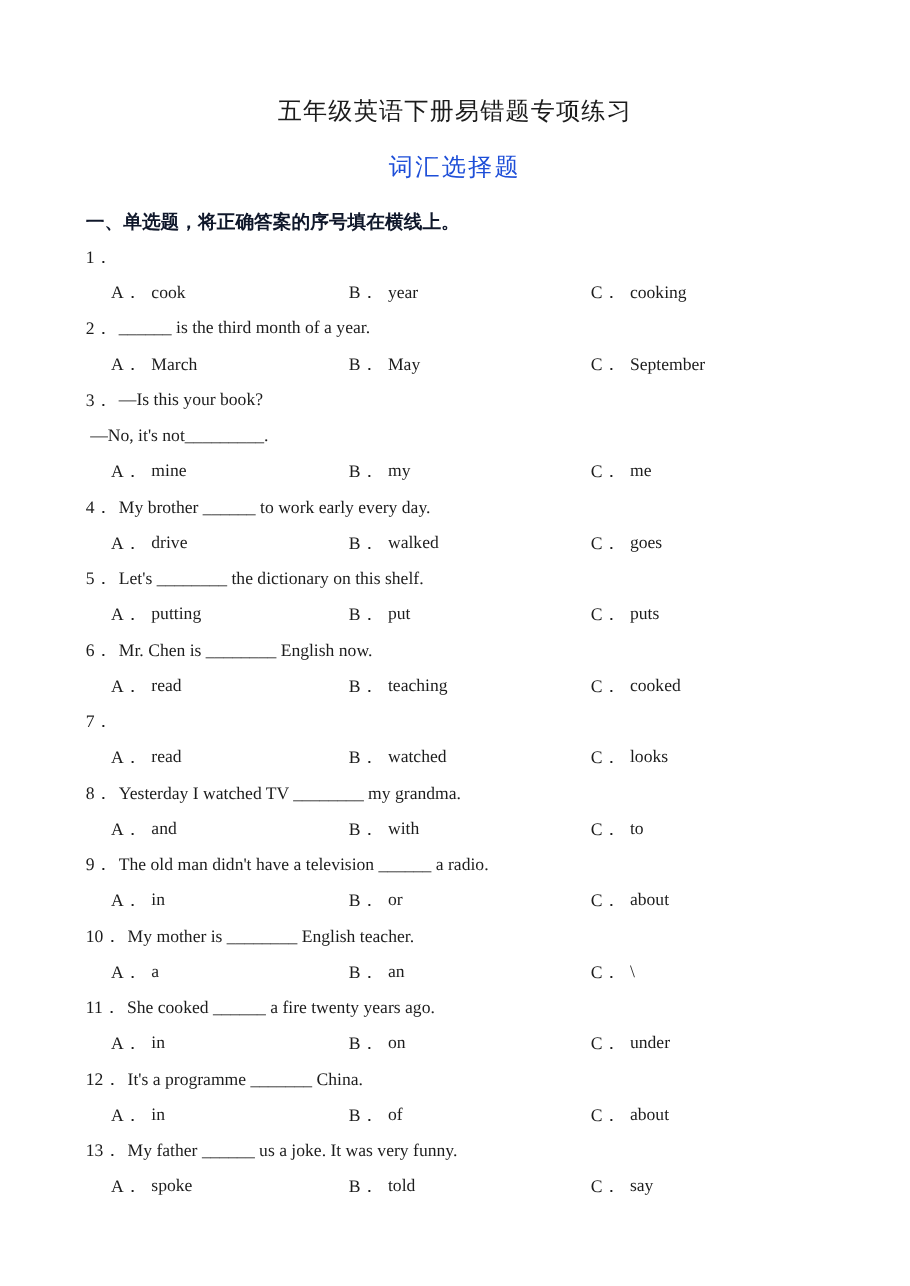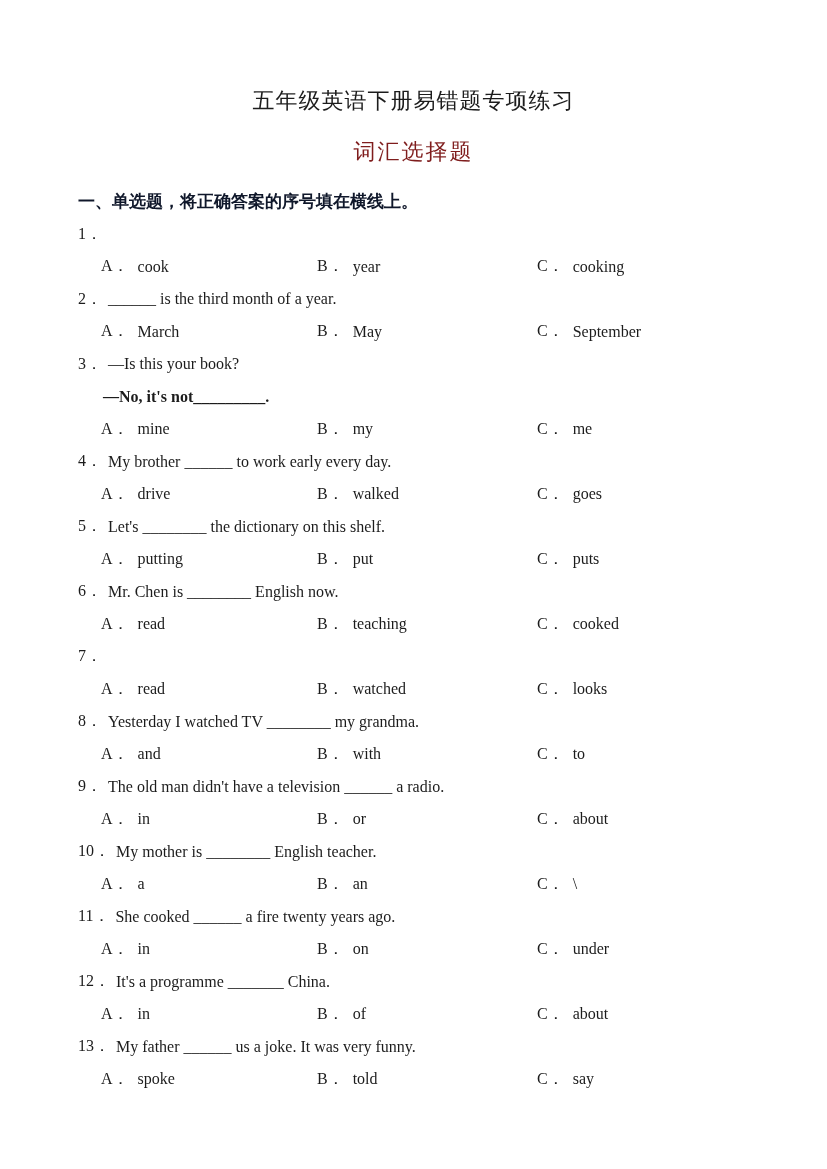--- a/index.html
+++ b/index.html
@@ -21,21 +21,21 @@
     text-align: center;
     font-size: 22px;
     letter-spacing: 1px;
     color: #1c1c1c;
   }
   .doc-subtitle {
     margin-top: 21px;
     text-align: center;
     font-size: 22px;
     letter-spacing: 2px;
-    color: #7f1d1d;
+    color: #1d4ed8;
   }
   .section-heading {
     margin: 23px 60px 0 78px;
     font-family: "Liberation Sans", "DejaVu Sans", sans-serif;
     font-weight: bold;
     font-size: 17px;
     color: #0f172a;
   }
   .questions {
     margin-top: 5px;
@@ -44,22 +44,21 @@
     height: 32.5px;
     display: flex;
     align-items: center;
     font-size: 16px;
     white-space: pre;
   }
   .stem {
     padding-left: 78px;
   }
   .stem-cont {
-    padding-left: 103px;
-    font-weight: bold;
+    padding-left: 82px;
   }
   .qnum {
     margin-right: 6px;
   }
   .options {
     padding-left: 0;
   }
   .opt {
     display: inline-flex;
     align-items: center;

